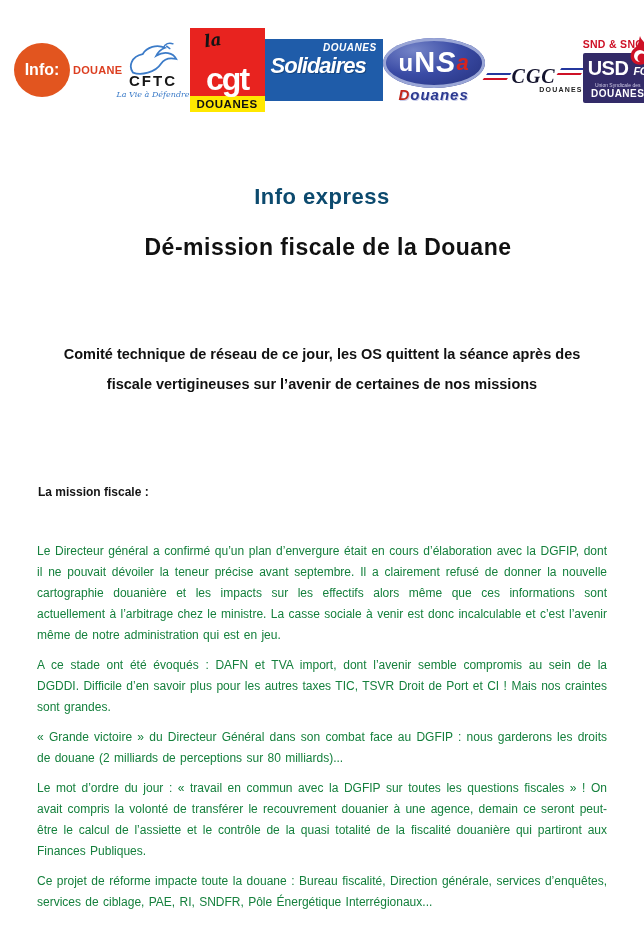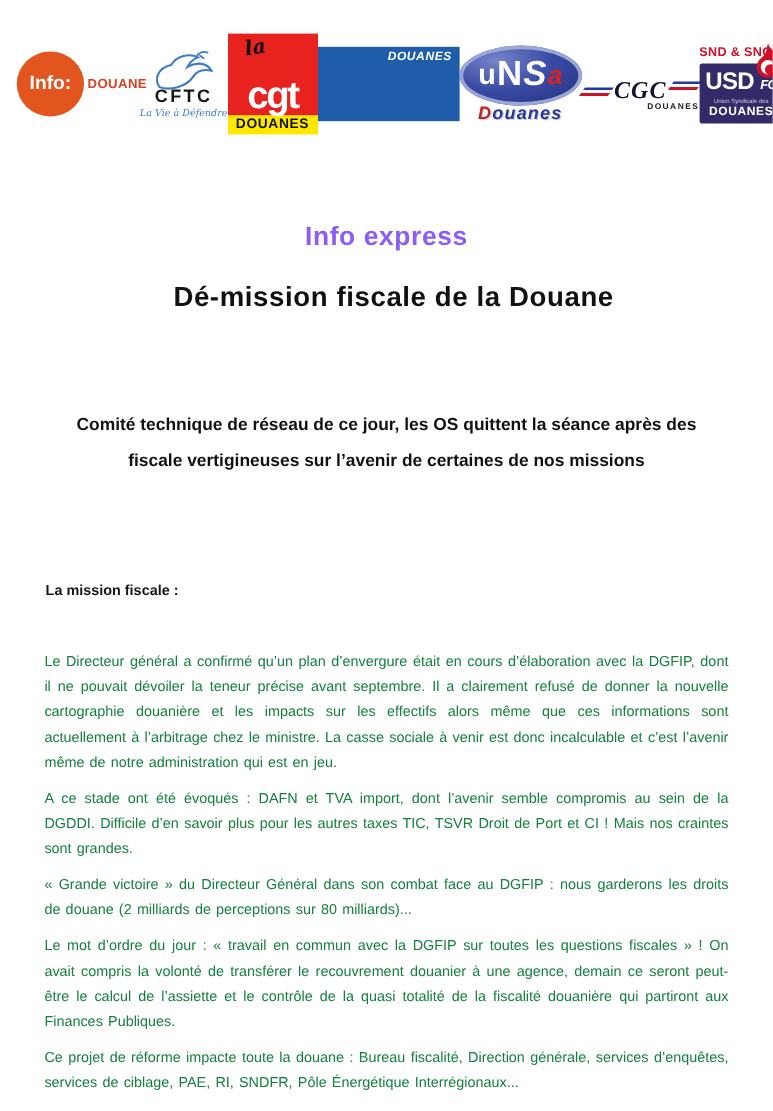--- a/index.html
+++ b/index.html
@@ -105,21 +105,21 @@
     padding: 5px 4px 4px 4px; text-align: center;
   }
   .usd-main { color: #fff; font-weight: 900; font-size: 20px; line-height: 1; letter-spacing: -0.5px; }
   .usd-fo { font-style: italic; font-size: 11px; font-weight: 900; }
   .usd-sub1 { color: #cfcbe6; font-size: 5px; margin-top: 4px; white-space: nowrap; }
   .usd-sub2 { color: #fff; font-weight: 900; font-size: 10px; letter-spacing: 0.5px; }
 
   
   .title-1 {
     margin-top: 66px; text-align: center;
-    font-size: 22px; font-weight: 800; color: #8b5cf6; letter-spacing: 0.5px;
+    font-size: 22px; font-weight: 800; color: #0c4a6e; letter-spacing: 0.5px;
   }
   .title-2 {
     margin-top: 24px; text-align: center;
     font-size: 23px; font-weight: 800; color: #111; letter-spacing: 0.5px; padding-left: 12px;
   }
   .subtitle {
     margin: 78px 42px 0 42px; text-align: center;
     font-size: 14.5px; font-weight: 800; color: #111; line-height: 30px;
   }
   .section-heading {
@@ -160,20 +160,21 @@
       <div class="cgt-box">
         <span class="cgt-la">la</span>
         <span class="cgt-main">cgt</span>
       </div>
       <div class="cgt-band">DOUANES</div>
     </div>
 
     <div class="logo">
       <div class="soli-box">
         <span class="soli-douanes">DOUANES</span>
+        <span class="soli-main">Solidaires</span>
       </div>
     </div>
 
     <div class="logo">
       <div class="unsa-ellipse">
         <span class="unsa-u">u</span>
         <span class="unsa-n">N</span>
         <span class="unsa-s">S</span>
         <span class="unsa-a">a</span>
       </div>

